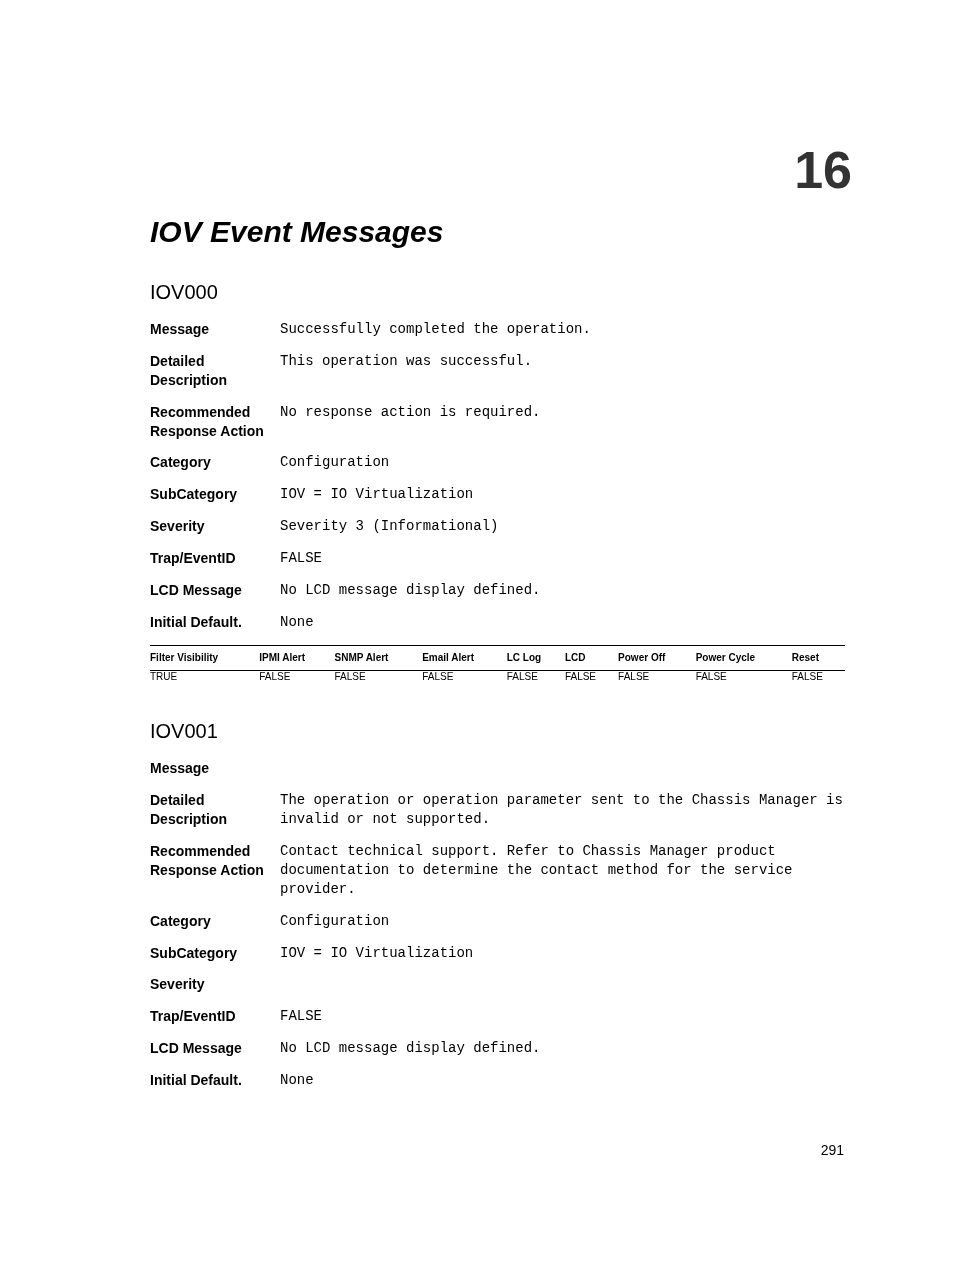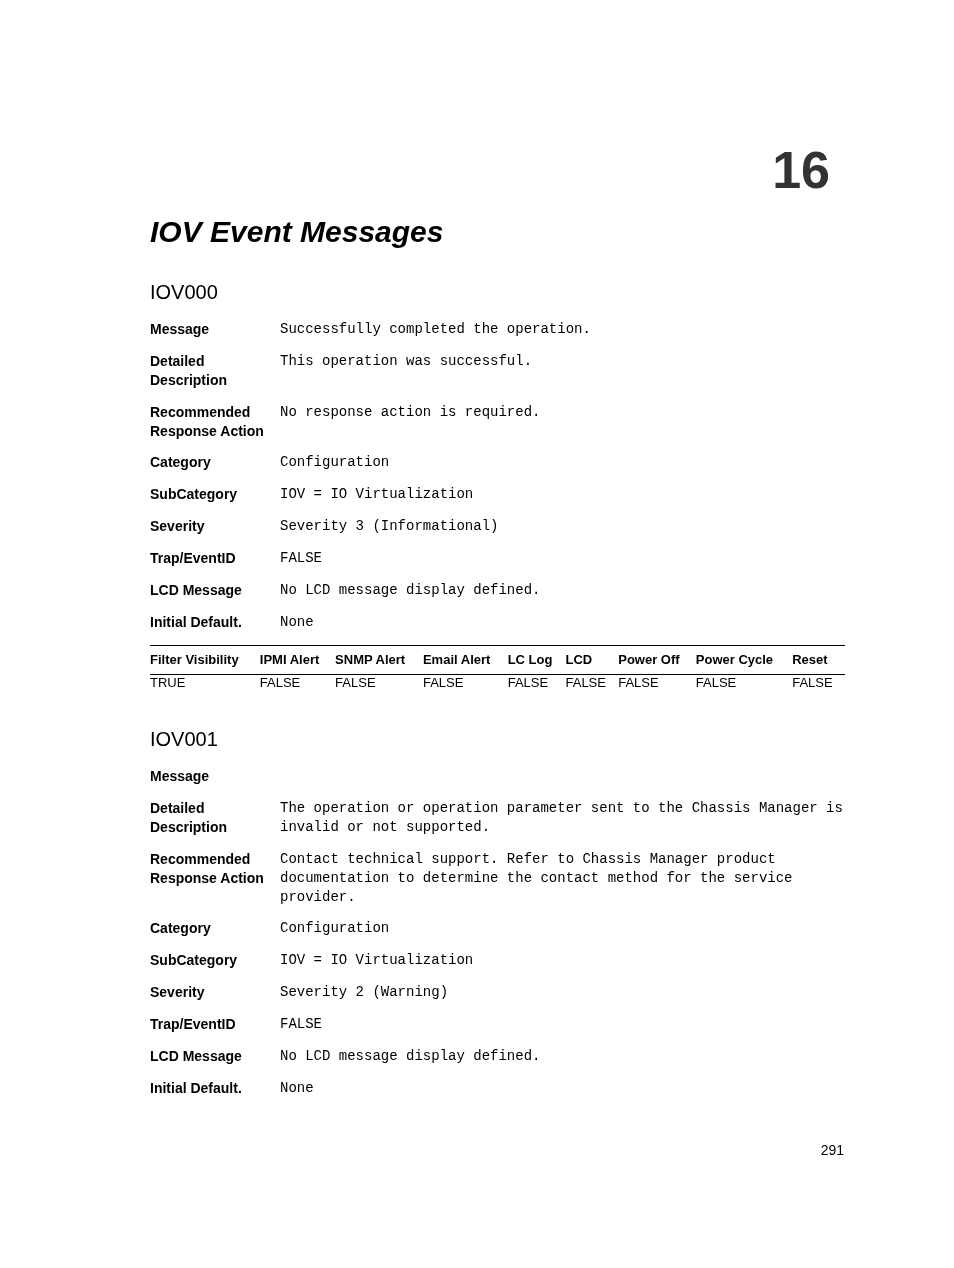--- a/index.html
+++ b/index.html
@@ -8,21 +8,21 @@
       background: #fff;
       color: #000;
       width: 954px;
       height: 1268px;
       position: relative;
       padding: 150px 110px 50px 150px;
     }
     .chapter-number {
       position: absolute;
       top: 140px;
-      right: 124px;
+      right: 102px;
       font-size: 52px;
       font-weight: bold;
       color: #333;
     }
     .title {
       font-size: 30px;
       font-weight: bold;
       margin-top: 65px;
       margin-bottom: 26px;
       font-style: italic;
@@ -44,21 +44,21 @@
       flex-shrink: 0;
       font-weight: bold;
     }
     .field-value {
       flex: 1;
       font-family: Liberation Mono, monospace;
     }
     .filter-table {
       width: 695px;
       border-collapse: collapse;
-      font-size: 13px;
+      font-size: 10px;
       margin-top: 10px;
     }
     .filter-table th, .filter-table td {
       text-align: left;
       padding: 6px 4px 6px 0;
       vertical-align: top;
     }
     .filter-table thead tr {
       border-top: 1px solid #000;
       border-bottom: 1px solid #000;
@@ -172,21 +172,20 @@
   <div class="field-row">
     <div class="field-label">Category</div>
     <div class="field-value">Configuration</div>
   </div>
   <div class="field-row">
     <div class="field-label">SubCategory</div>
     <div class="field-value">IOV = IO Virtualization</div>
   </div>
   <div class="field-row">
     <div class="field-label">Severity</div>
-    <div class="field-value">Severity 2 (Warning)</div>
   </div>
   <div class="field-row">
     <div class="field-label">Trap/EventID</div>
     <div class="field-value">FALSE</div>
   </div>
   <div class="field-row">
     <div class="field-label">LCD Message</div>
     <div class="field-value">No LCD message display defined.</div>
   </div>
   <div class="field-row">

